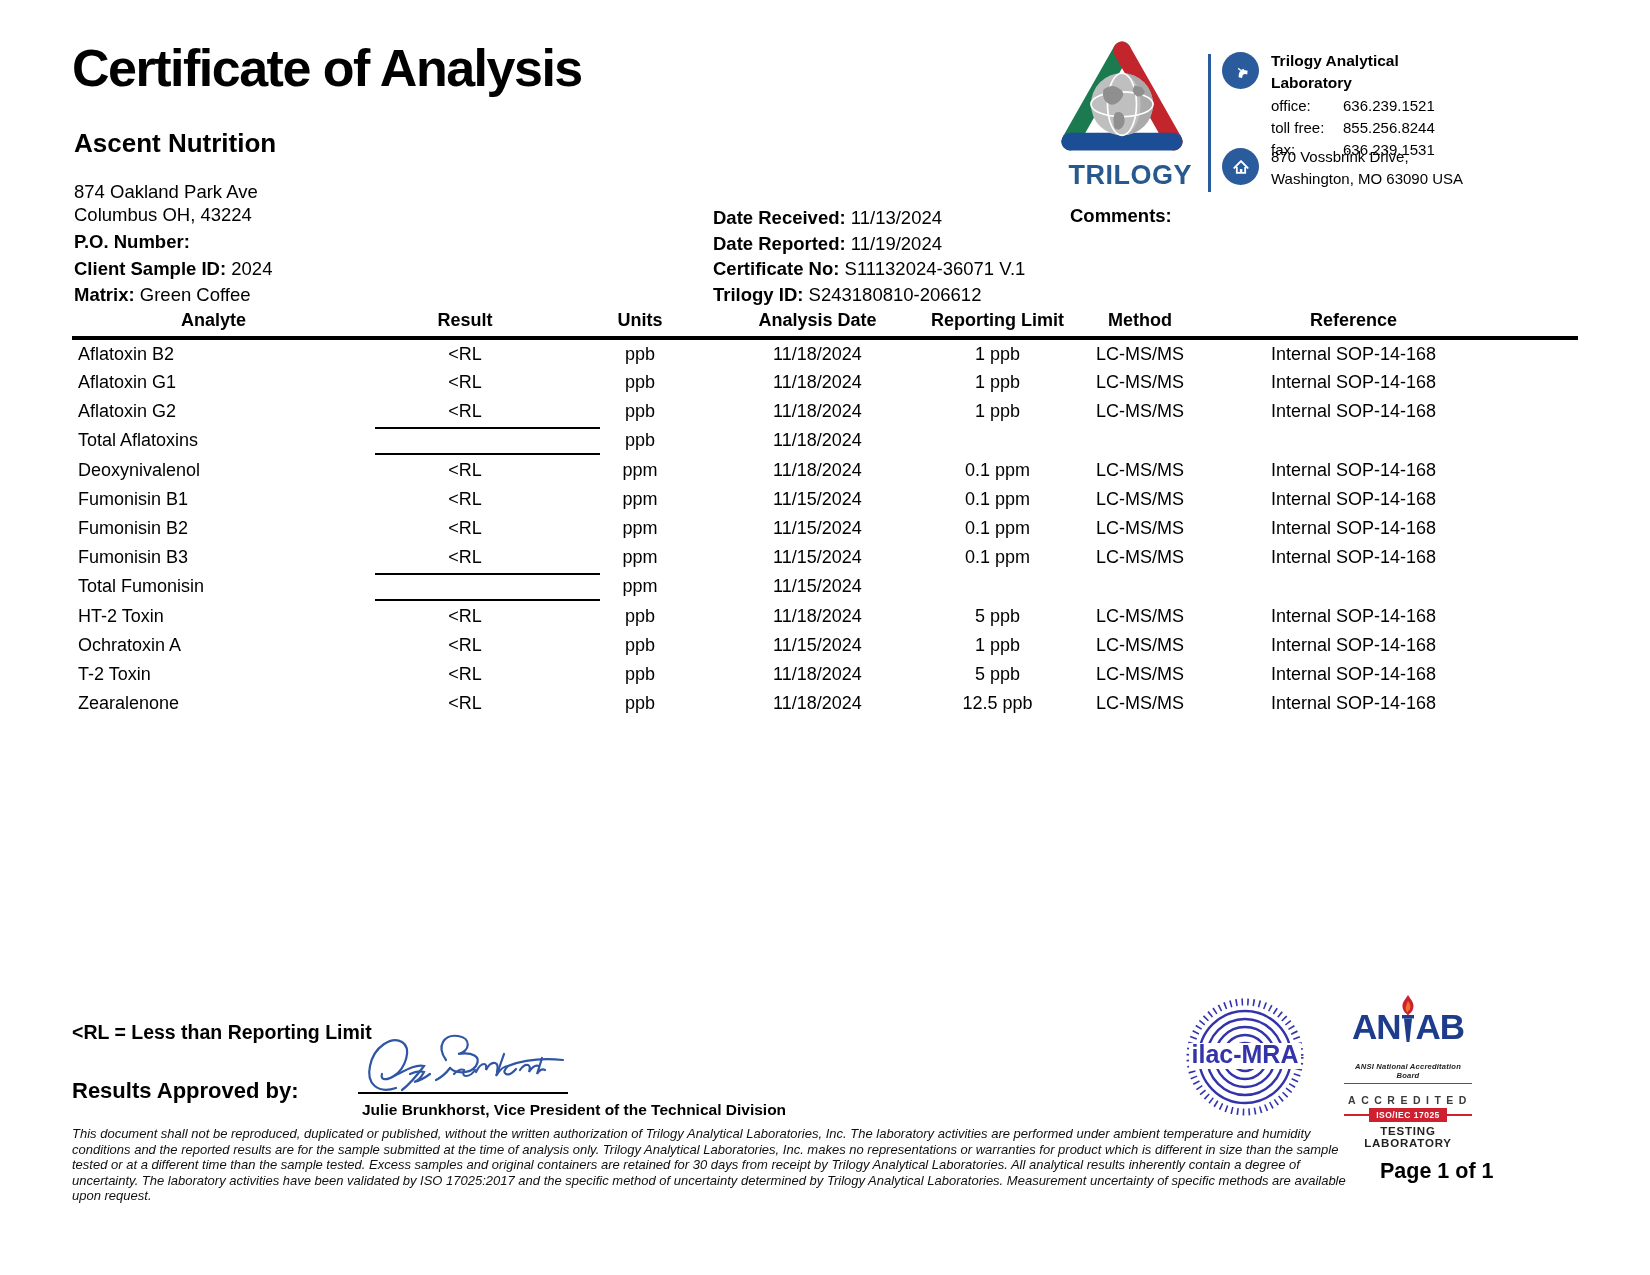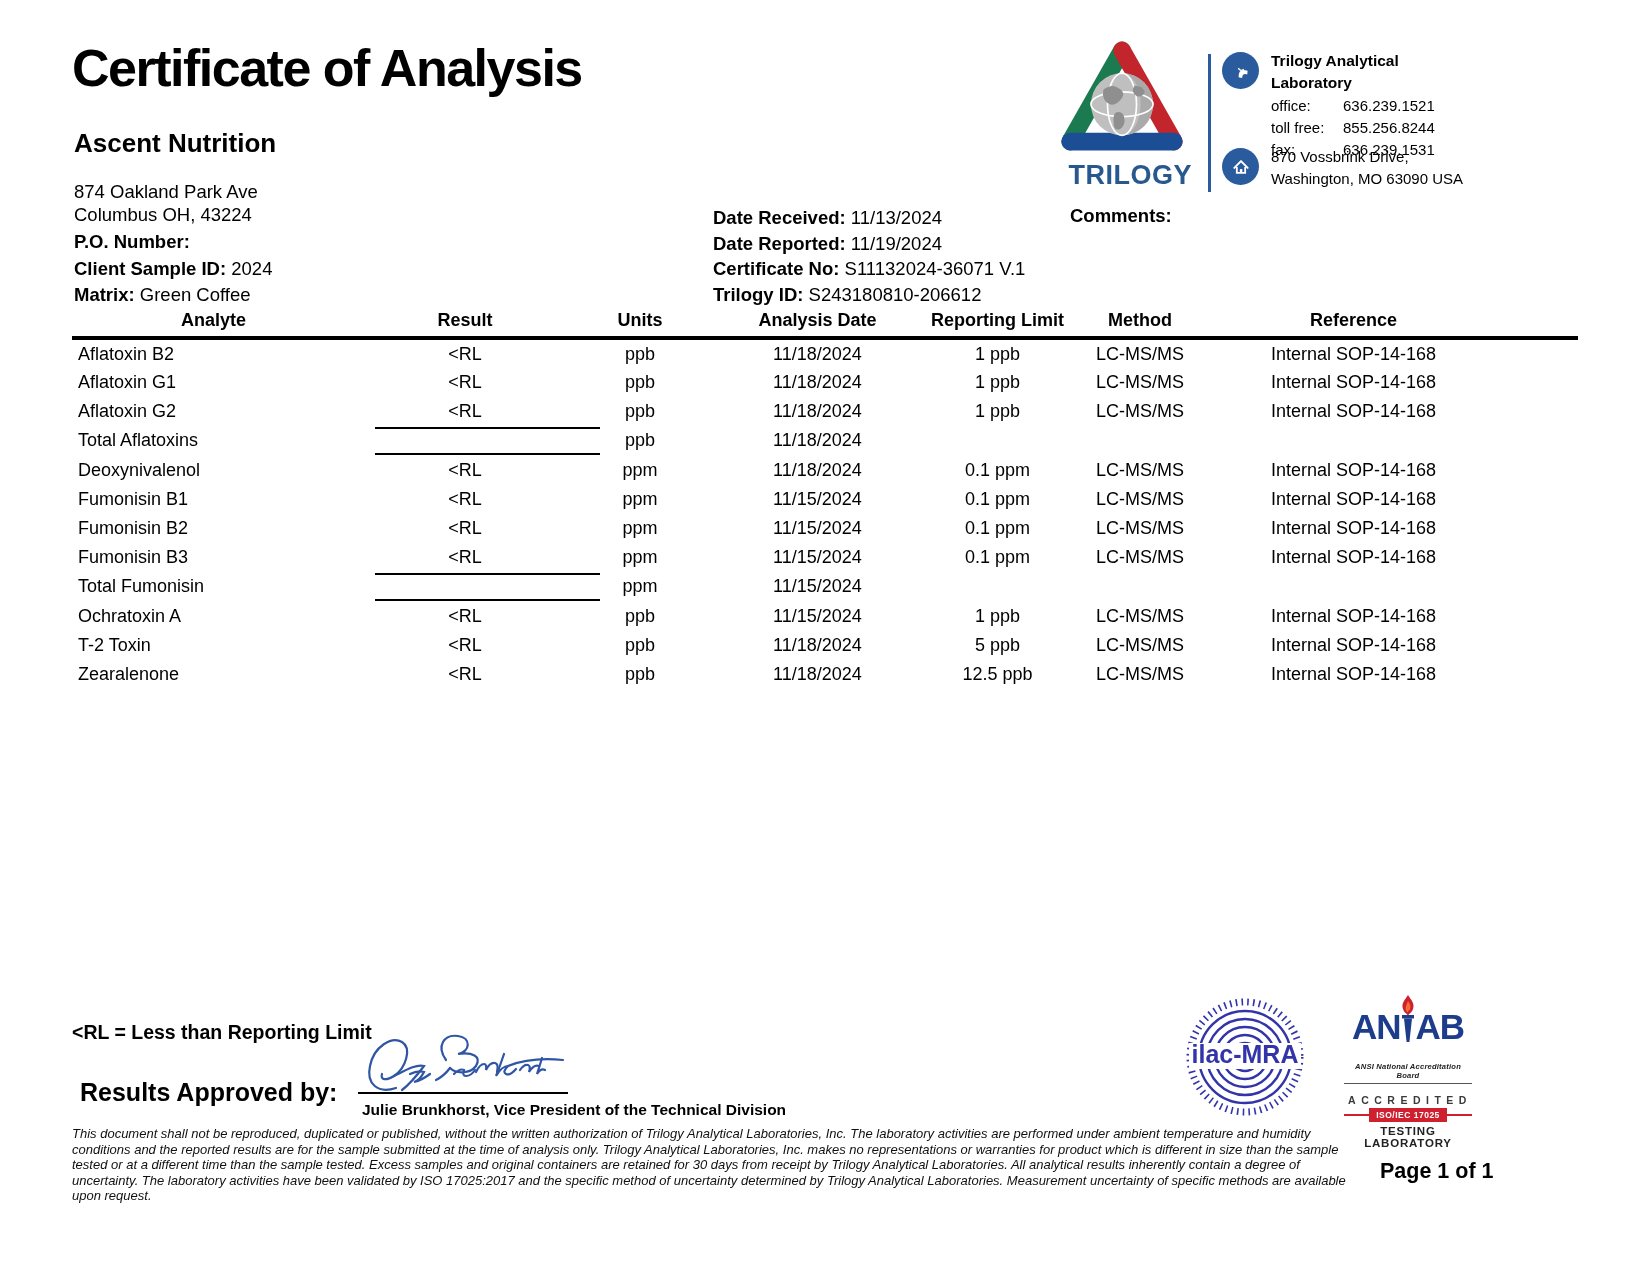--- a/index.html
+++ b/index.html
@@ -41,21 +41,21 @@
   #results-table td { font-size:18px; height:29.2px; text-align:center; vertical-align:middle; }
   #results-table td:first-child { text-align:left; padding-left:6px; }
   #results-table th.col-ref, #results-table td.col-ref { padding-right:86px; }
   col.c-analyte{width:283px} col.c-result{width:220px} col.c-units{width:130px}
   col.c-date{width:225px} col.c-limit{width:135px} col.c-method{width:150px} col.c-ref{width:363px}
   .result-inner { min-height:28px; display:flex; align-items:center; justify-content:center; }
   tr.total-row .result-inner { border-top:2px solid #000; border-bottom:2px solid #000; margin-left:20px; margin-right:-25px; }
 
   
   #legend { left:72px; top:1021px; font-size:19.5px; font-weight:bold; }
-  #approved-label { left:80px; top:1078px; font-size:25px; font-weight:bold; }
+  #approved-label { left:72px; top:1078px; font-size:22px; font-weight:bold; }
   #sig-block { left:358px; top:1030px; width:220px; }
   #sig-line { width:210px; border-bottom:2.5px solid #000; margin-top:-6px; }
   #approver-name { left:362px; top:1101px; font-size:15.5px; font-weight:bold; }
   #disclaimer { left:72px; top:1126px; width:1294px; font-size:13px; font-style:italic; line-height:15.6px; color:#101010; }
   #page-num { left:1380px; top:1159px; font-size:21.5px; font-weight:bold; }
 
   
   #ilac-logo { left:1185px; top:997px; }
   #anab-logo { left:1344px; top:1004px; width:128px; text-align:center; }
   #anab-word { position:relative; height:40px; display:flex; justify-content:center; align-items:flex-end; }
@@ -266,20 +266,31 @@
           <td>
             <div class="result-inner"></div>
           </td>
           <td>ppm</td>
           <td>11/15/2024</td>
           <td></td>
           <td></td>
           <td class="col-ref"></td>
         </tr>
         <tr>
+          <td>HT-2 Toxin</td>
+          <td>
+            <div class="result-inner">&lt;RL</div>
+          </td>
+          <td>ppb</td>
+          <td>11/18/2024</td>
+          <td>5 ppb</td>
+          <td>LC-MS/MS</td>
+          <td class="col-ref">Internal SOP-14-168</td>
+        </tr>
+        <tr>
           <td>Ochratoxin A</td>
           <td>
             <div class="result-inner">&lt;RL</div>
           </td>
           <td>ppb</td>
           <td>11/15/2024</td>
           <td>1 ppb</td>
           <td>LC-MS/MS</td>
           <td class="col-ref">Internal SOP-14-168</td>
         </tr>

